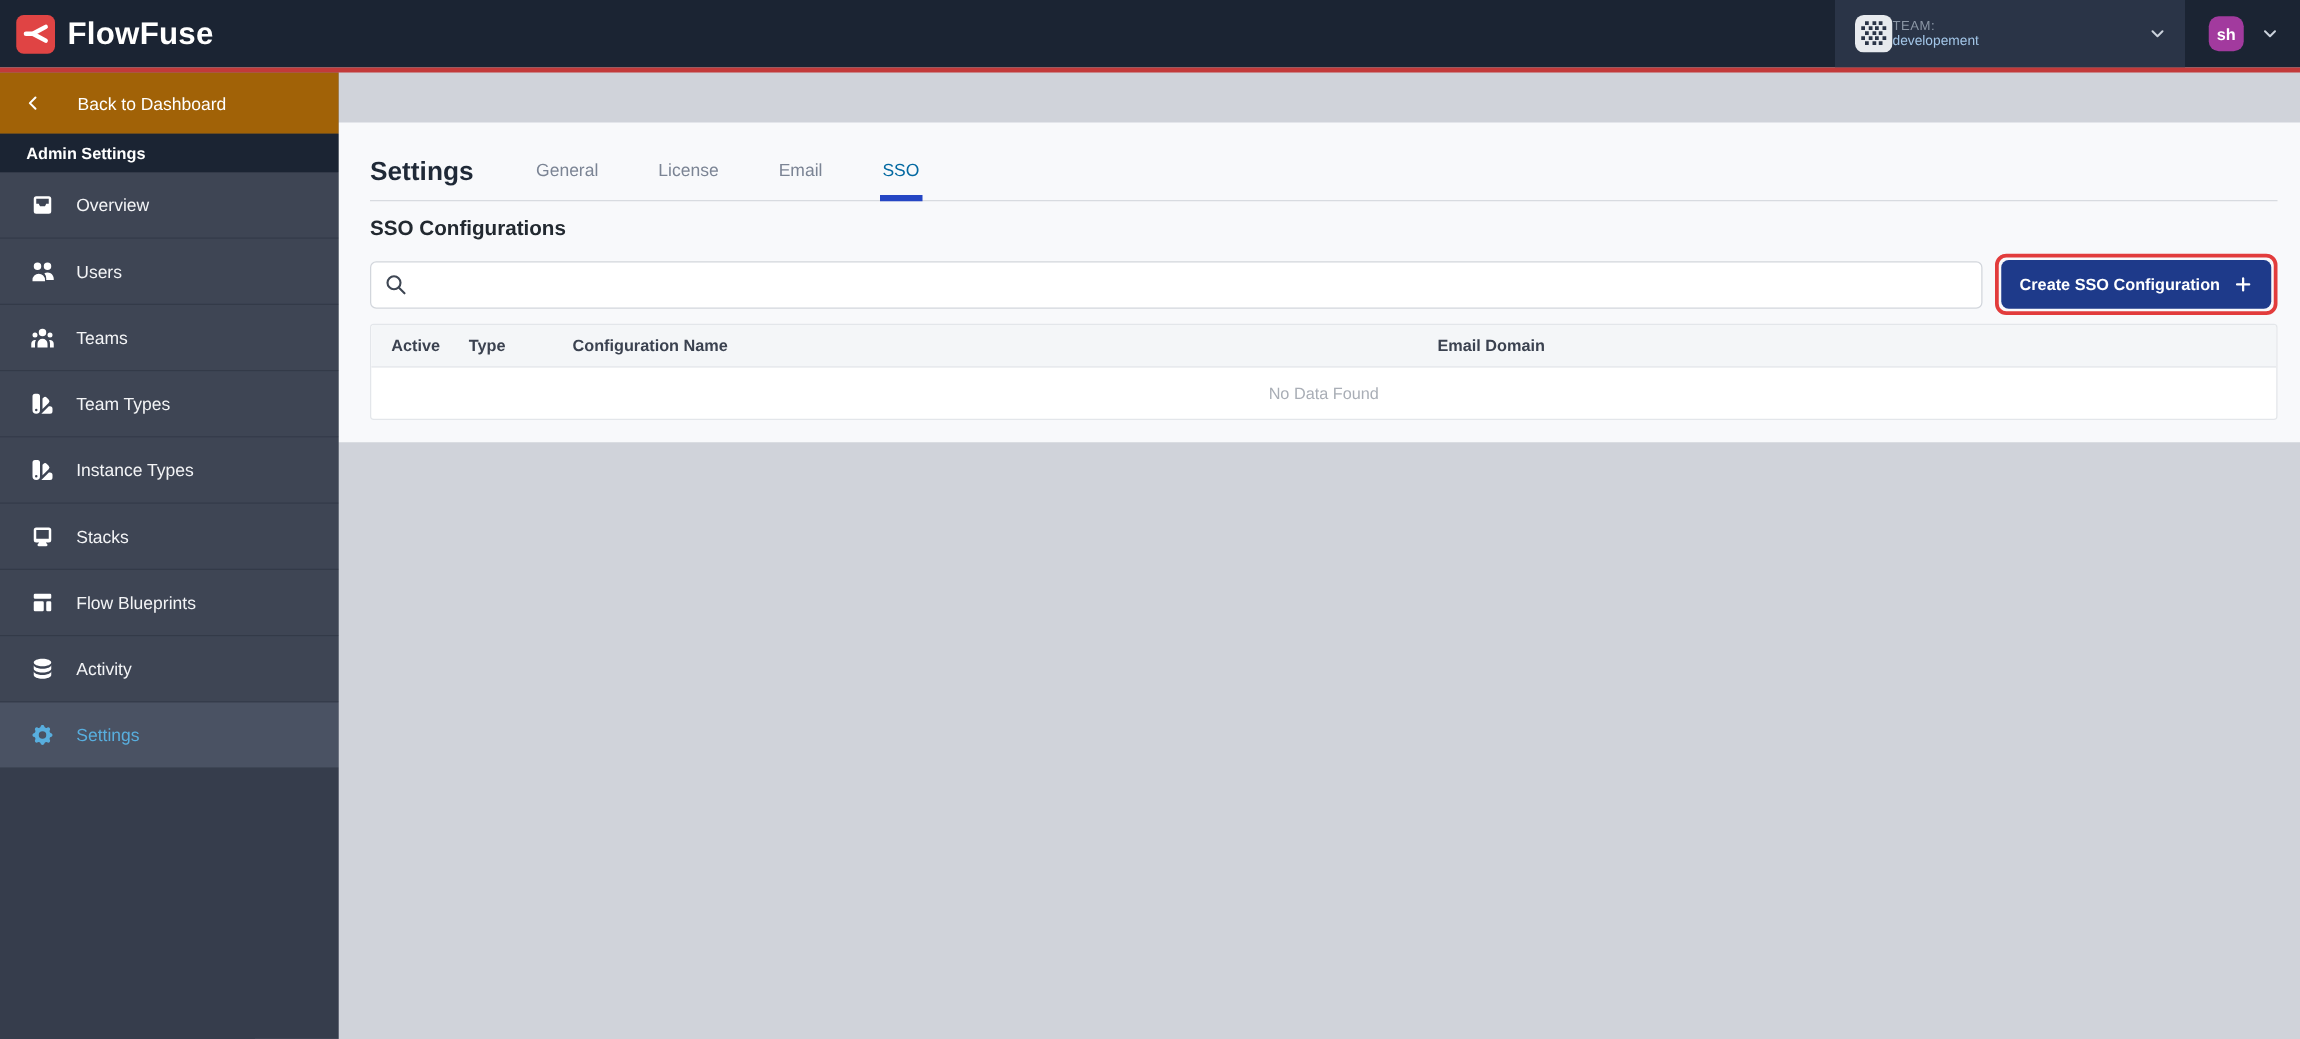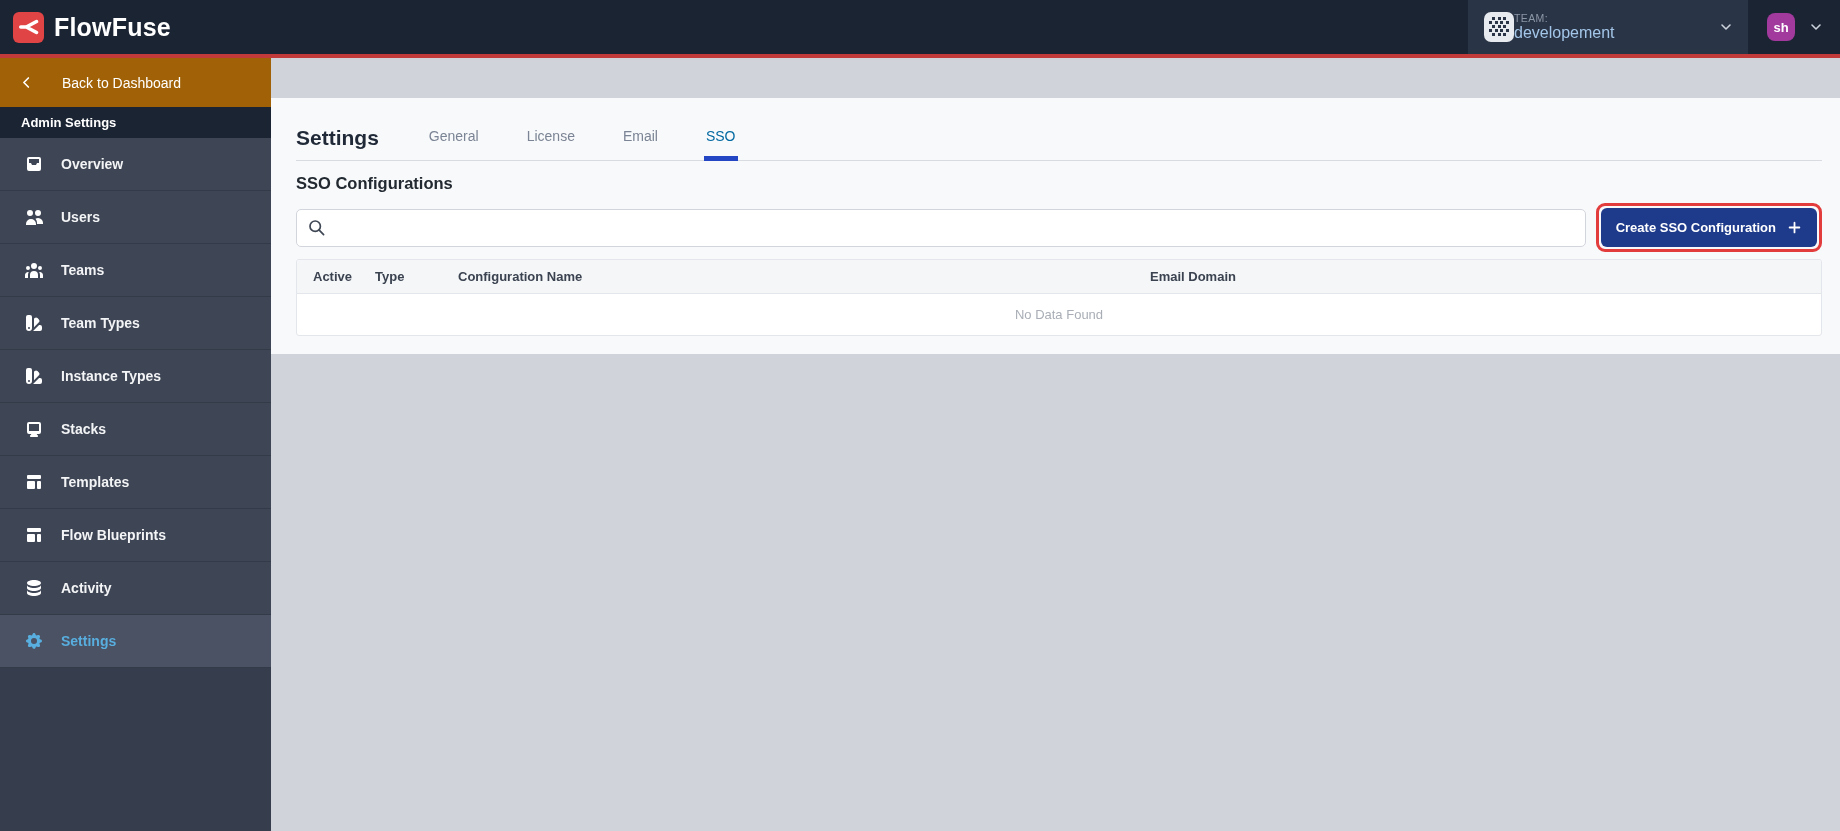--- a/index.html
+++ b/index.html
@@ -12,37 +12,37 @@
   .brand { display:flex; align-items:center; gap:10px; padding-left:13px; cursor:pointer; }
   .logo-badge { width:31px; height:31px; border-radius:6px; background:#e04444;
                 display:flex; align-items:center; justify-content:center; }
   .brand-name { color:#ffffff; font-size:25px; font-weight:700; letter-spacing:.2px; }
   .nav-spacer { flex:1; }
   .team-box { height:54px; width:280px; background:#2a3447; display:flex;
               align-items:center; padding:0 14px 0 16px; cursor:pointer; }
   .identicon { width:30px; height:30px; flex:0 0 auto; }
   .team-meta { display:flex; flex-direction:column; line-height:1.15; }
   .team-label { font-size:10.5px; color:#8b96a5; letter-spacing:.4px; }
-  .team-name { font-size:16px; color:#a3c6e8; }
+  .team-name { font-size:11px; color:#a3c6e8; }
   .team-box .chev { margin-left:auto; }
   .user-box { display:flex; align-items:center; gap:13px; padding:0 16px 0 19px; cursor:pointer; }
   .avatar { width:28px; height:28px; border-radius:8px; background:#a23a9e; color:#fff;
             font-size:13px; font-weight:600; display:flex; align-items:center; justify-content:center; }
   .red-line { position:absolute; top:54px; left:0; width:1840px; height:4px; background:#c23a3a; z-index:10; }
 
   
   .sidebar { position:absolute; top:58px; left:0; bottom:0; width:271px;
              background:#363d4c; display:flex; flex-direction:column; }
   .back-row { height:49px; display:flex; align-items:center; gap:28px; padding-left:19px;
               color:#ffffff; font-size:14px; cursor:pointer; background:#a16207; }
   .admin-band { height:31px; background:#1b2433; color:#ffffff; font-size:13px; font-weight:600;
                 display:flex; align-items:center; padding-left:21px; }
   .side-item { height:53px; background:#3e4554; border-bottom:1px solid #333a48;
                display:flex; align-items:center; gap:17px; padding-left:24px;
-               color:#f3f4f6; font-size:14px; cursor:pointer;font-weight:bold; }
+               color:#f3f4f6; font-size:14px; cursor:pointer; }
   .side-item .sicon { width:20px; height:20px; display:flex; }
   .side-item svg { fill:#ffffff; }
   .side-item.active { background:#4a5263; color:#58aede; }
   .side-item.active svg { fill:#58aede; }
   .side-fill { flex:1; background:#363d4c; }
 
   
   .main { position:absolute; top:58px; left:271px; right:0; bottom:0;
           display:flex; flex-direction:column; }
   .top-strip { height:40px; background:#d0d3da; }
@@ -187,28 +187,20 @@
 
   <div class="side-item">
     <span class="sicon">
       <svg width="20" height="20" viewBox="0 0 20 20">
           <path fill-rule="evenodd" d="M3 5a2 2 0 012-2h10a2 2 0 012 2v8a2 2 0 01-2 2h-2.22l.123.489.804.804A1 1 0 0113 18H7a1 1 0 01-.707-1.707l.804-.804L7.22 15H5a2 2 0 01-2-2V5zm5.771 7H5V5h10v7H8.771z" clip-rule="evenodd"></path>
         </svg>
     </span>
     <span>Stacks</span>
   </div>
 
-  <div class="side-item">
-    <span class="sicon">
-      <svg width="20" height="20" viewBox="0 0 20 20">
-          <path d="M3 4a1 1 0 011-1h12a1 1 0 011 1v2a1 1 0 01-1 1H4a1 1 0 01-1-1V4zM3 10a1 1 0 011-1h6a1 1 0 011 1v6a1 1 0 01-1 1H4a1 1 0 01-1-1v-6zM14 9a1 1 0 00-1 1v6a1 1 0 001 1h2a1 1 0 001-1v-6a1 1 0 00-1-1h-2z"></path>
-        </svg>
-    </span>
-    <span>Templates</span>
-  </div>
 
   <div class="side-item">
     <span class="sicon">
       <svg width="20" height="20" viewBox="0 0 20 20">
           <path d="M3 4a1 1 0 011-1h12a1 1 0 011 1v2a1 1 0 01-1 1H4a1 1 0 01-1-1V4zM3 10a1 1 0 011-1h6a1 1 0 011 1v6a1 1 0 01-1 1H4a1 1 0 01-1-1v-6zM14 9a1 1 0 00-1 1v6a1 1 0 001 1h2a1 1 0 001-1v-6a1 1 0 00-1-1h-2z"></path>
         </svg>
     </span>
     <span>Flow Blueprints</span>
   </div>
 

